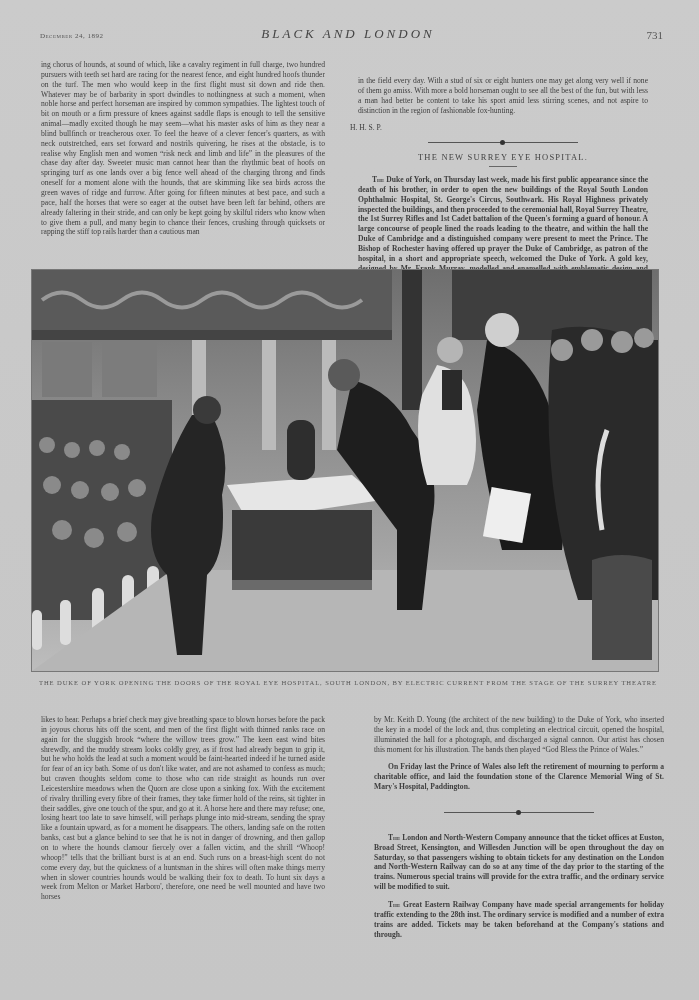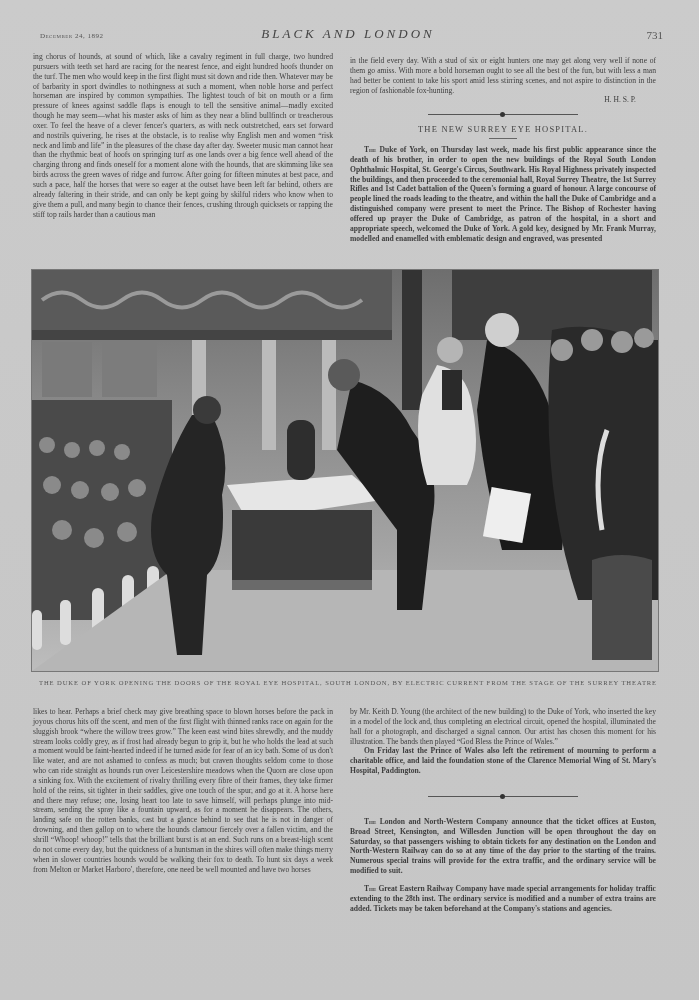--- a/index.html
+++ b/index.html
@@ -25,27 +25,27 @@
     position:absolute; left:0; right:0; top:0; text-align:center;
     font-style:italic; font-size:13px; letter-spacing:3px; color:#444;
   }
   .rh-page {
     position:absolute; right:0; top:3px; font-size:11px; color:#555;
   }
   .col {
     position:absolute; font-size:7.6px; line-height:9.85px;
     text-align:justify; color:#3d3d3d;
   }
-  .col p { margin:0; text-indent:0; }
+  .col p { margin:8px; text-indent:0; }
   .col p.ind { text-indent:14px;font-weight:bold; }
   .col-left-top { left:33px; top:52px; width:300px; }
-  .col-right-top { left:350px; top:56px; width:306px; }
+  .col-right-top { left:350px; top:68px; width:306px; }
   .col-left-bot { left:33px; top:707px; width:300px;font-family:Liberation Serif, serif; }
-  .col-right-bot { left:350px; top:707px; width:306px; }
-  .sig { text-align:right; padding-right:20px; }
+  .col-right-bot { left:366px; top:707px; width:306px; }
+  .sig { padding-right:20px; }
   .rule-ornament {
     position:relative; height:9px; margin:5px auto 5px auto; width:150px;
   }
   .rule-ornament .line { position:absolute; top:4px; left:0; right:0; height:1px; background:#555; }
   .rule-ornament .dot { position:absolute; top:2px; left:72px; width:5px; height:5px; background:#333; border-radius:50%; }
   .section-title {
     text-align:center; font-size:8.5px; letter-spacing:1.2px; margin:6px 0 3px 0; color:#444;
   }
   .short-rule { width:28px; height:1px; background:#666; margin:0 auto 6px auto; }
   .smallcaps { font-variant:small-caps; }
@@ -177,16 +177,16 @@
   </div>
 
   <div class="col col-right-bot">
     <p>by Mr. Keith D. Young (the architect of the new building) to the Duke of York, who inserted the key in a model of the lock and, thus completing an electrical circuit, opened the hospital, illuminated the hall for a photograph, and discharged a signal cannon. Our artist has chosen this moment for his illustration. The bands then played “God Bless the Prince of Wales.”</p>
     <p class="ind">On Friday last the Prince of Wales also left the retirement of mourning to perform a charitable office, and laid the foundation stone of the Clarence Memorial Wing of St. Mary's Hospital, Paddington.</p>
     <div class="rule-ornament gap-rule">
       <div class="line"></div>
       <div class="dot"></div>
     </div>
     <p class="ind"><span class="smallcaps">The</span> <span>London and North-Western Company announce that the ticket offices at Euston, Broad Street, Kensington, and Willesden Junction will be open throughout the day on Saturday, so that passengers wishing to obtain tickets for any destination on the London and North-Western Railway can do so at any time of the day prior to the starting of the trains. Numerous special trains will provide for the extra traffic, and the ordinary service will be modified to suit.</span></p>
-    <p class="ind" style="margin-top:8px"><span class="smallcaps">The</span> <span>Great Eastern Railway Company have made special arrangements for holiday traffic extending to the 28th inst. The ordinary service is modified and a number of extra trains are added. Tickets may be taken beforehand at the Company's stations and agencies.</span></p>
+    <p class="ind" style="margin-top:8px"><span class="smallcaps">The</span> <span>Great Eastern Railway Company have made special arrangements for holiday traffic extending to the 28th inst. The ordinary service is modified and a number of extra trains are added. Tickets may be taken beforehand at the Company's stations and through.</span></p>
   </div>
 
 </div>
 
 </body></html>

